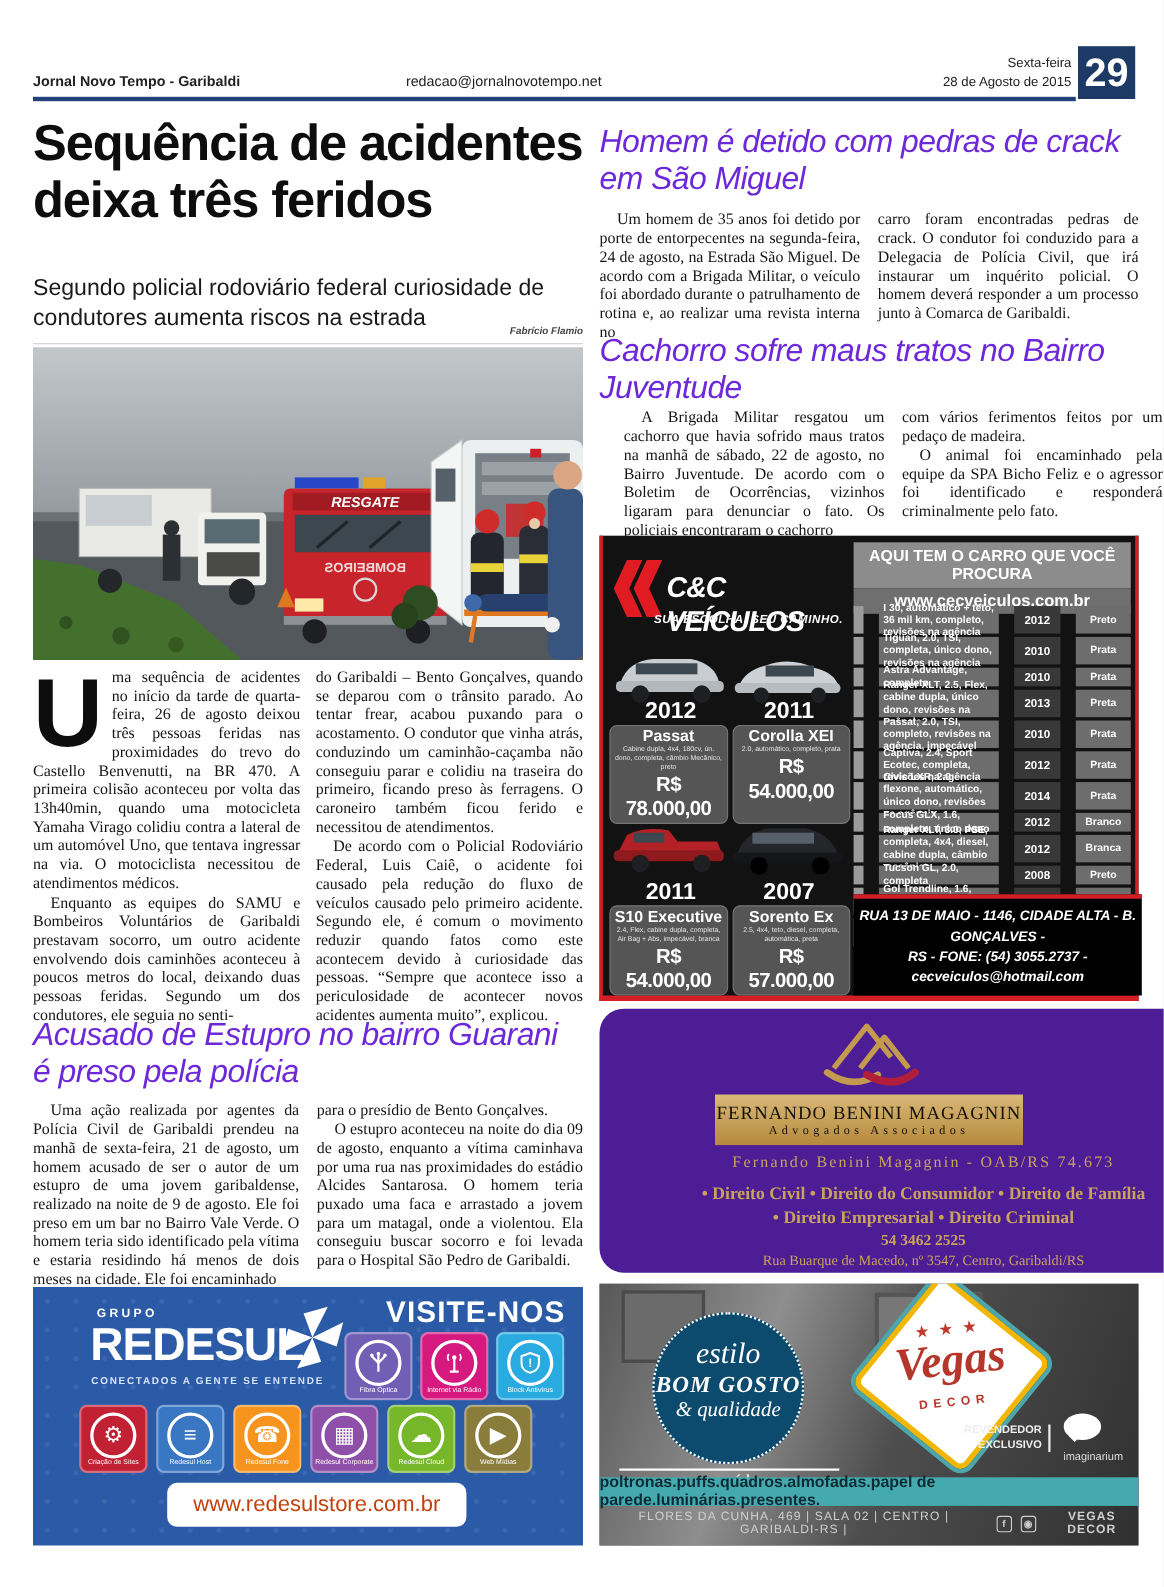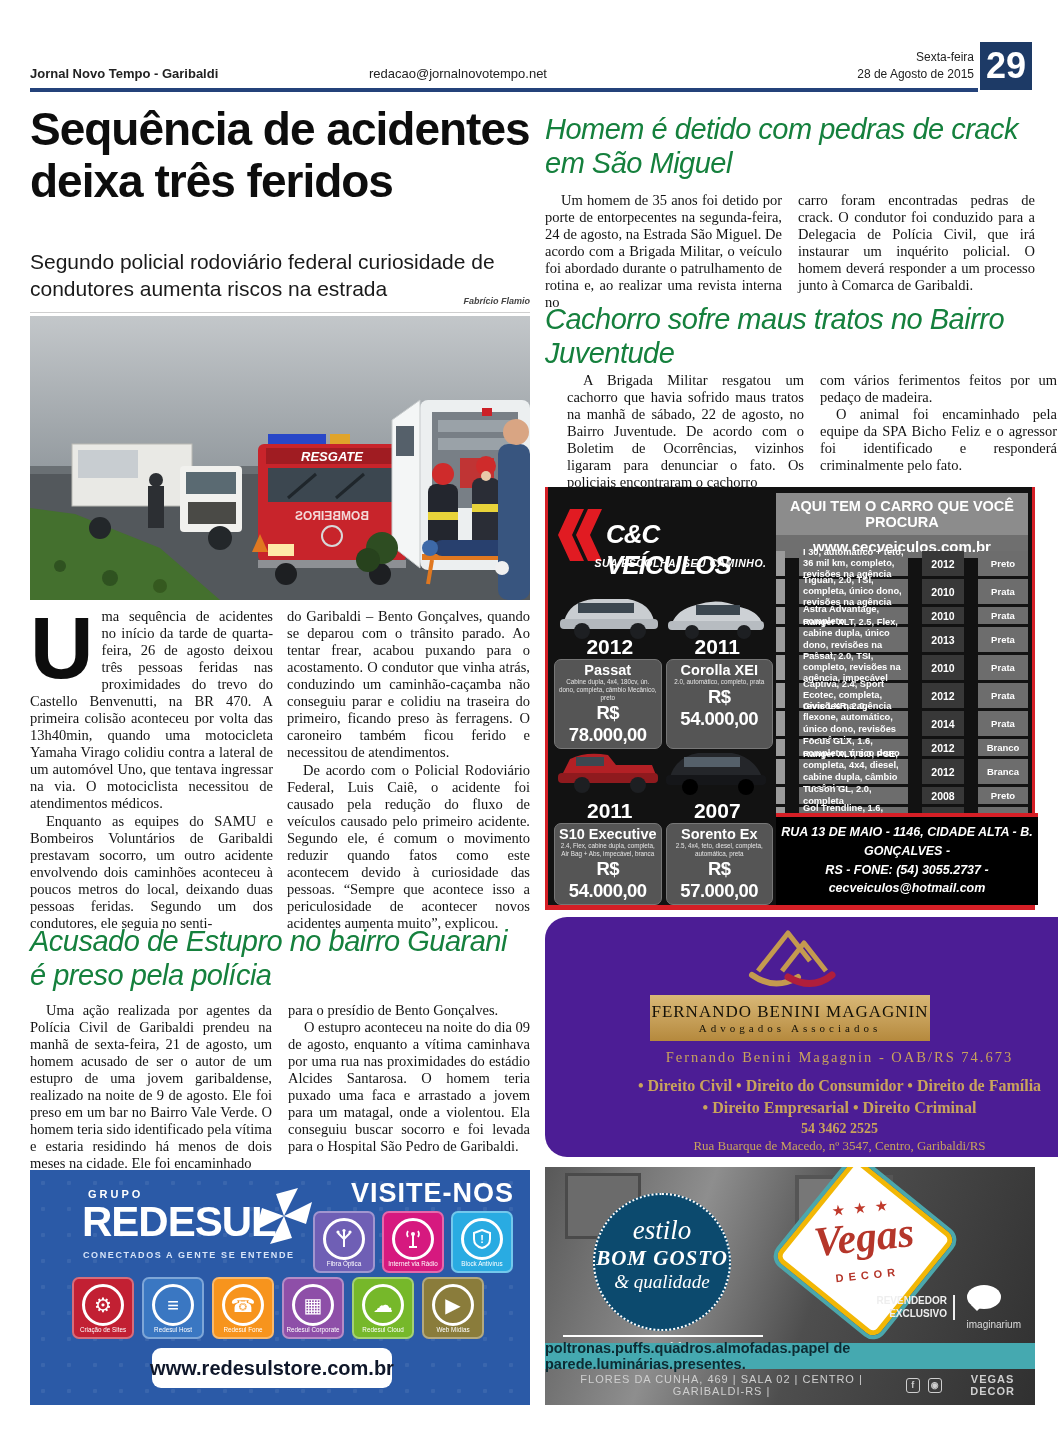--- a/index.html
+++ b/index.html
@@ -26,21 +26,21 @@
 
   .bodycols{left:30px;top:608px;width:500px;display:flex;gap:14px;
             font-family:"Liberation Serif",serif;font-size:14.5px;line-height:17px;text-align:justify;color:#141414;}
   .bodycols .col{width:243px;}
   .bodycols p{margin:0 0 0 0;}
   .bodycols p + p{text-indent:16px;margin-top:1px;}
   .dropcap{float:left;font-family:"Liberation Sans",sans-serif;font-weight:bold;font-size:88px;
            line-height:72px;margin:4px 8px 0 0;color:#0d0d0d;}
 
   
-  .art-title{font-style:italic;font-weight:500;font-size:29px;line-height:1.18;color:#15803d;letter-spacing:-0.5px;}
+  .art-title{font-style:italic;font-weight:500;font-size:29px;line-height:1.18;color:#6d28d9;letter-spacing:-0.5px;}
   .t-crack{left:545px;top:112px;width:480px;}
   .crack-body{left:545px;top:192px;}
   .t-dog{left:545px;top:302px;width:480px;}
   .dog-body{left:545px;top:372px;margin-left:22px;}
   .rbody{width:490px;display:flex;gap:16px;font-family:"Liberation Serif",serif;
          font-size:14.5px;line-height:17px;text-align:justify;color:#141414;}
   .rbody .col{width:237px;}
   .rbody p{margin:0;text-indent:16px;}
   .rbody p.noind{text-indent:0;}
   .t-rape{left:30px;top:924px;width:500px;}
@@ -104,22 +104,22 @@
   .rds-visit{position:absolute;right:16px;top:8px;font-size:27px;font-weight:bold;letter-spacing:1px;}
   .rds-grupo{position:absolute;left:58px;top:18px;font-size:11px;font-weight:bold;letter-spacing:3px;}
   .rds-brand{position:absolute;left:52px;top:28px;font-size:42px;font-weight:bold;letter-spacing:-1px;}
   .rds-tag{position:absolute;left:53px;top:80px;font-size:9px;font-weight:bold;letter-spacing:1.6px;color:#d7e4f8;}
   .tile{position:absolute;width:62px;height:62px;border-radius:7px;border:2px solid rgba(255,255,255,0.35);
         box-sizing:border-box;display:flex;flex-direction:column;align-items:center;justify-content:space-between;
         padding:5px 2px 3px;}
   .tile .ic{width:36px;height:36px;border-radius:50%;border:3px solid #fff;display:flex;
             align-items:center;justify-content:center;font-size:20px;line-height:1;color:#fff;}
   .tile .tl{font-size:6.3px;text-align:center;line-height:1.1;}
-  .rds-url{position:absolute;left:122px;top:178px;width:240px;height:40px;background:#fff;border-radius:9px;
-           display:flex;align-items:center;justify-content:center;font-size:20px;font-weight:bold;color:#0f172a;}
+  .rds-url{position:absolute;left:122px;top:178px;width:272px;height:40px;background:#fff;border-radius:9px;
+           display:flex;align-items:center;justify-content:center;font-size:20px;font-weight:normal;color:#c2410c;}
 
   
   .veg{left:545px;top:1167px;width:490px;height:238px;background:#3c3c3c;overflow:hidden;color:#fff;}
   .veg .bgph{position:absolute;inset:0;
       background:linear-gradient(110deg,#585858 0%,#8e8e8e 30%,#4e4e4e 55%,#303030 100%);}
   .veg .frame1{position:absolute;left:250px;top:8px;width:90px;height:52px;background:#777;border:4px solid #555;}
   .veg .frame2{position:absolute;left:20px;top:6px;width:70px;height:60px;background:#6b6b6b;border:3px solid #4a4a4a;}
   .veg-circle{position:absolute;left:48px;top:26px;width:138px;height:138px;border-radius:50%;
               background:#0c4a6e;border:2px dotted #fff;box-sizing:border-box;text-align:center;
               font-family:"Liberation Serif",serif;}

